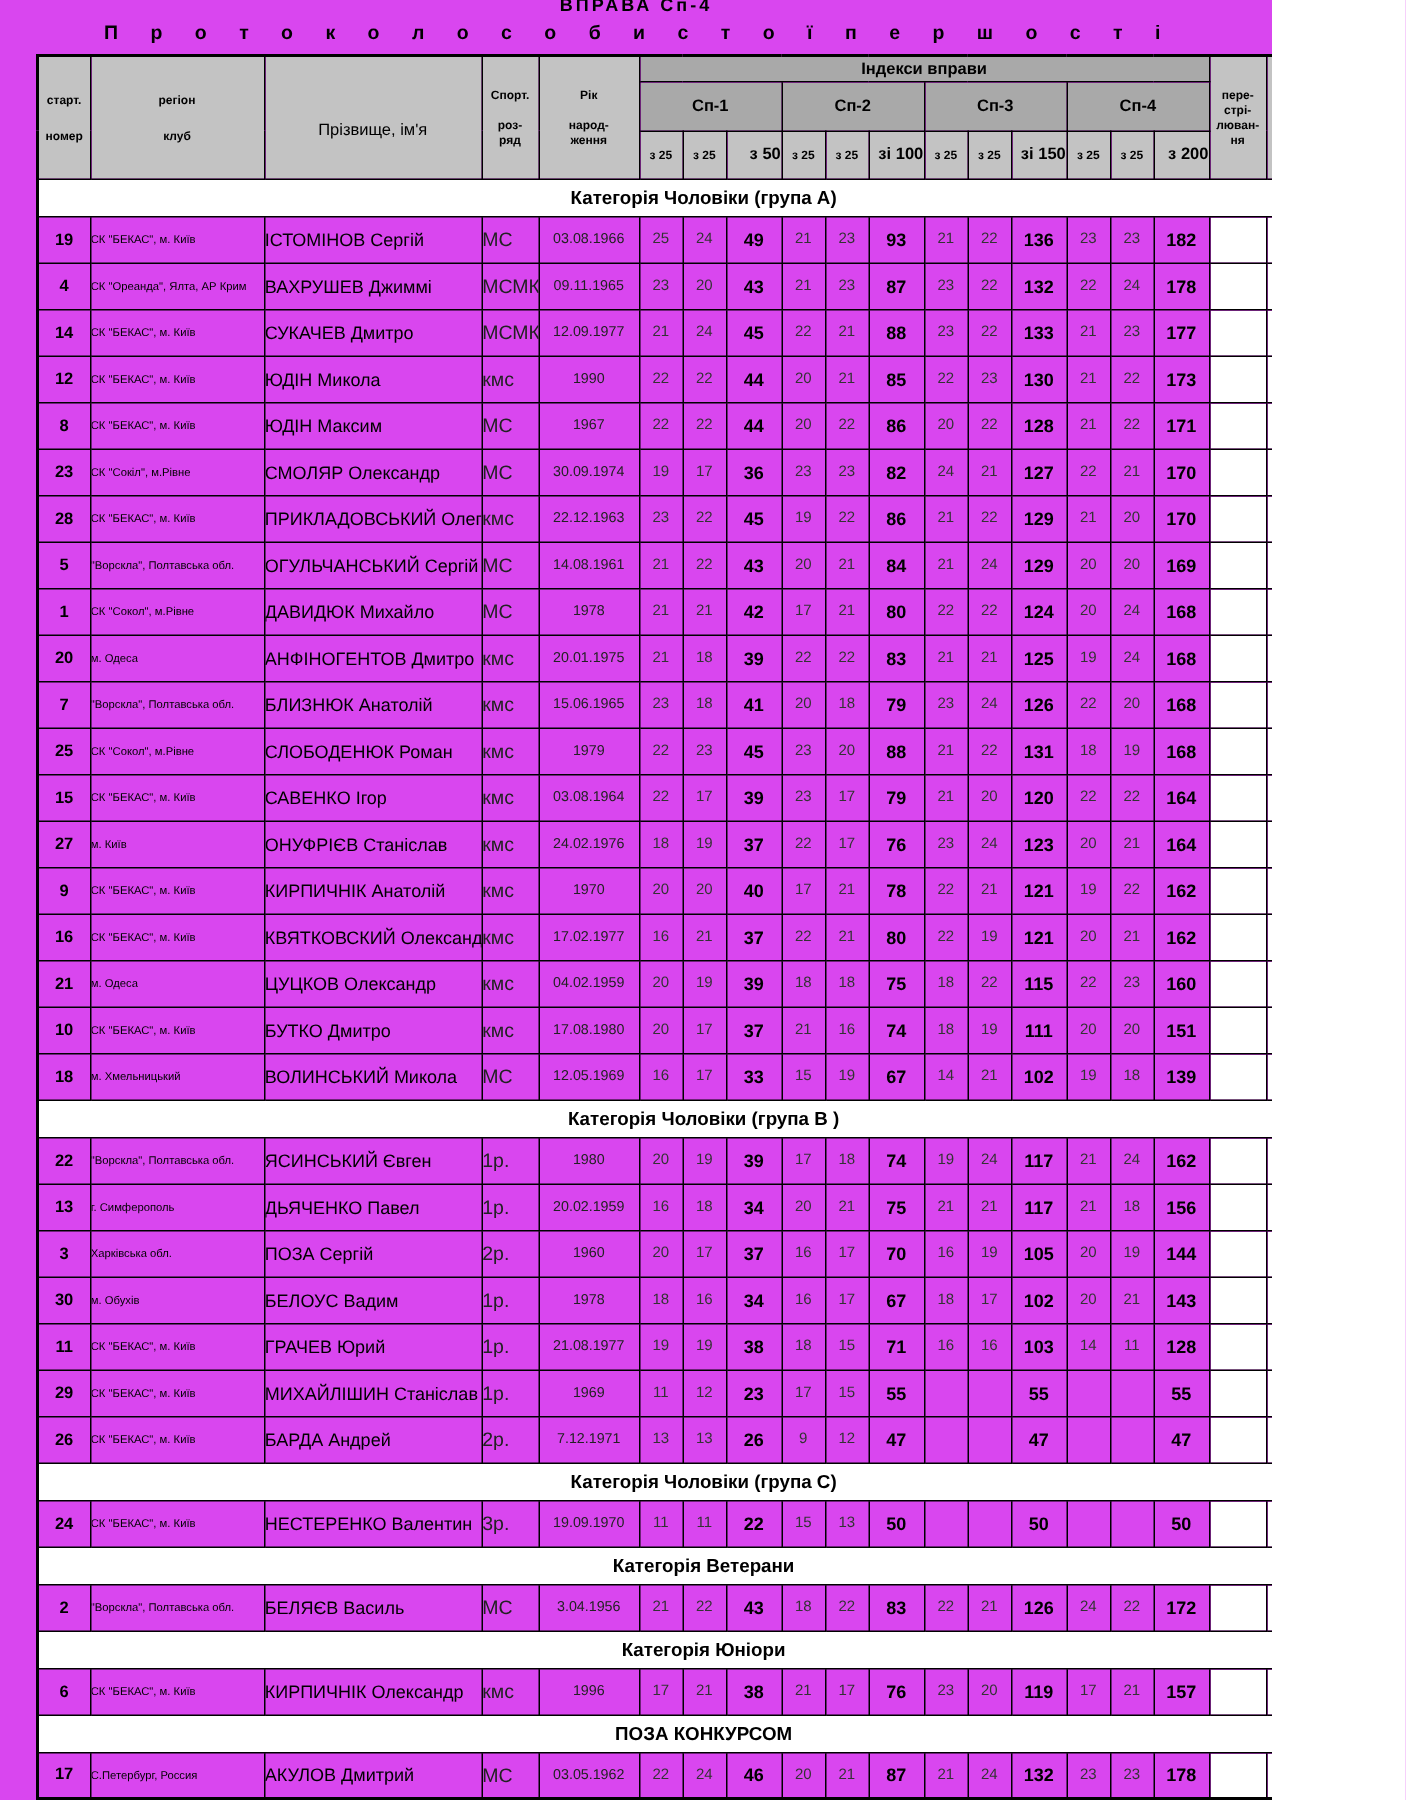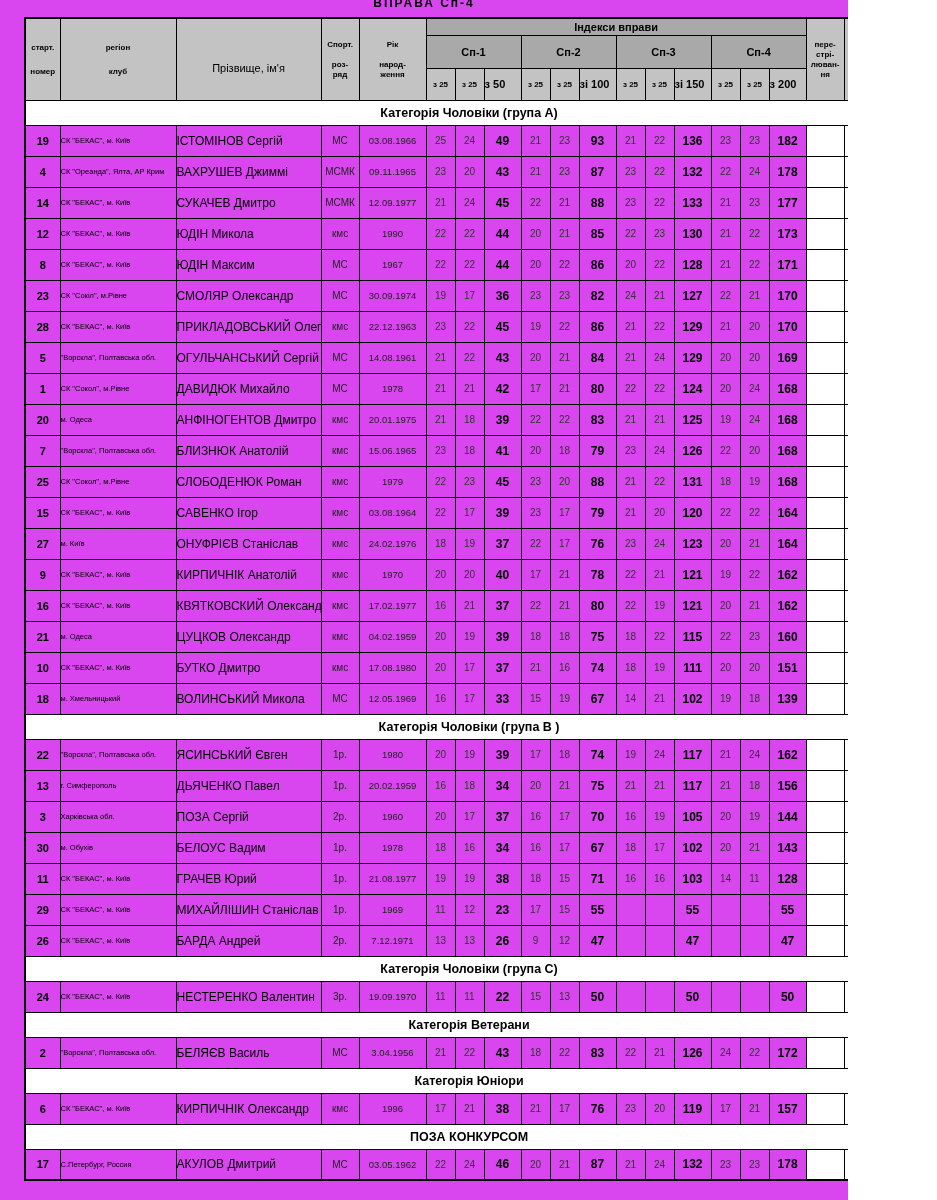--- a/index.html
+++ b/index.html
@@ -24,46 +24,47 @@
   tr.h2 { height:33px; }
   tr.h3 { height:32px; }
   .hl { background:#c3c3c3; font-size:8px; font-weight:bold; }
   .hd { background:#a9a9a9; font-weight:bold; font-size:11px; text-align:center; }
   .hcell { display:flex; flex-direction:column; align-items:center; height:100%; box-sizing:border-box; padding-top:2px; line-height:10px; }
   .hcell .gap { height:14px; }
   .hcell .gap-sm { height:10px; }
   .hname { font-size:11px; font-weight:normal; }
   .hname .hcell { justify-content:center; padding-top:18px; line-height:12px; }
   .hz { background:#c3c3c3; font-weight:bold; font-size:8px; text-align:center; }
-  .ht { background:#c3c3c3; font-weight:bold; font-size:11px; text-align:left; }
+  .ht { background:#c3c3c3; font-weight:bold; font-size:11px; text-align:right; }
   .place-h { background:#c3c3c3; }
   .place-box { background:#ccffff; width:100%; box-sizing:border-box; padding:4px 0 3px 0; line-height:10px; text-align:center; }
   .place-box .l1 { font-weight:bold; font-size:10px; color:#000; }
   .place-box .l2 { font-weight:normal; font-size:8px; color:#74aaae; }
 
   
   tr.band { height:25px;margin-top:25px; }
   .band-cell { text-align:center; font-weight:bold; font-size:12.5px; background:#fff; }
   tr.data { height:31px; }
   .c-no    { font-weight:bold; font-size:11px; text-align:center; }
   .c-club  { font-size:7.5px; text-align:left; padding-left:2px; white-space:nowrap; }
   .c-name  { font-weight:normal; font-size:12px; text-align:left; padding-left:3px; white-space:nowrap; }
-  .c-rank  { font-size:10px; text-align:center; color:#222; }
+  .c-rank  { font-size:13px; text-align:left; color:#222; }
   .c-year  { font-size:9.5px; text-align:center; color:#222; }
   .c-score { font-size:10px; text-align:center; color:#333; }
   .c-total { font-size:12px; font-weight:bold; text-align:center; }
   .c-shoot, .c-vikon { background:#fff; }
   .c-place { background:#ccffff; font-size:8px; color:#3c8a90; text-align:center; }
   .gb { border-left-width:2px; }
 </style>
 </head>
 <body>
 
 <div class="page">
   <div class="title1">ВПРАВА  Сп-4</div>
+  <div class="title2">П р о т о к о л   о с о б и с т о ї   п е р ш о с т і</div>
 
   <table class="protocol">
     <colgroup>
       <col style="width:35px">
         <col style="width:116px">
         <col style="width:145px">
         <col style="width:38px">
         <col style="width:67px">
       <col style="width:29px">
         <col style="width:29px">

